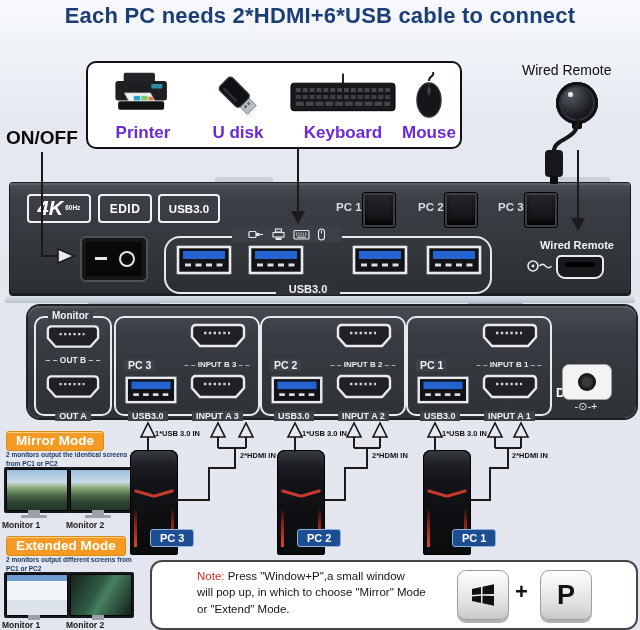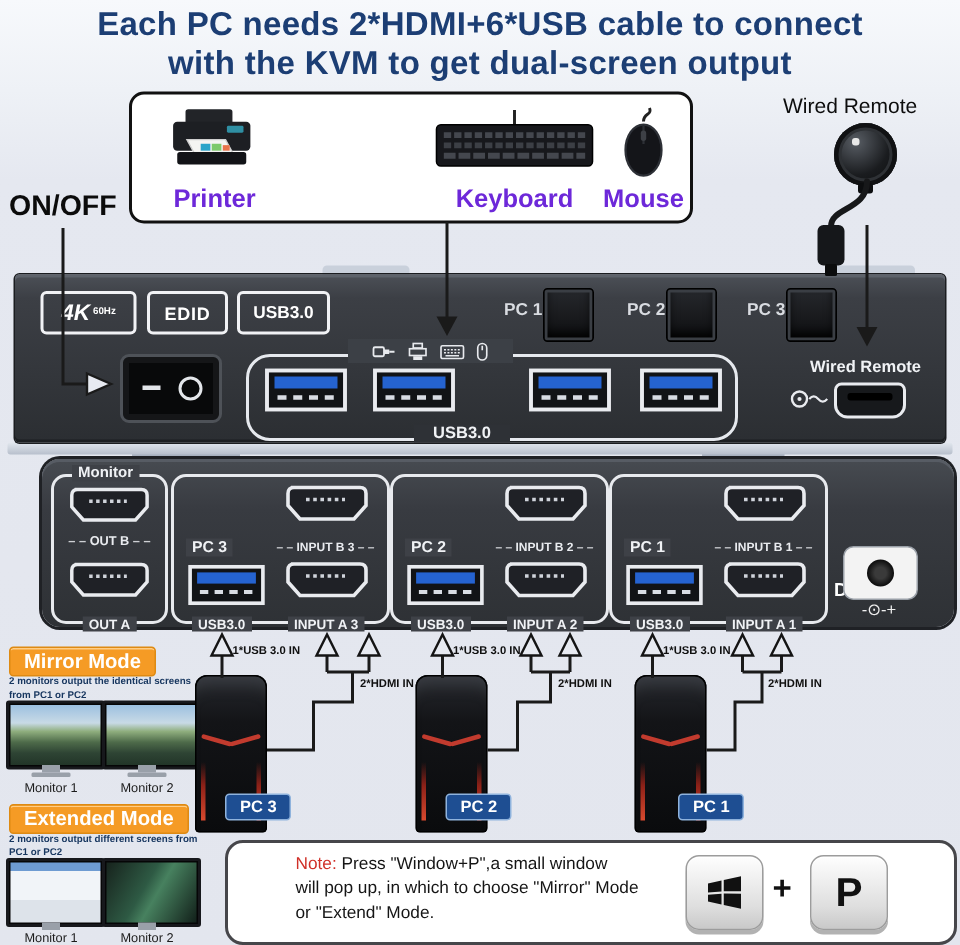--- a/index.html
+++ b/index.html
@@ -39,21 +39,21 @@
   .fstrip{left:5px;top:295px;width:630px;height:8px;border-radius:2px;
     background:linear-gradient(180deg,#e2e7ee,#b7bfcc);}
   .rear{left:28px;top:306px;width:608px;height:112px;border-radius:12px;
     background:linear-gradient(180deg,#474b51 0%,#383b41 30%,#2e3135 100%);
     box-shadow:inset 0 2px 0 #575c64,0 0 0 2px #1f2125;}
 
   
   .badge{display:flex;align-items:center;justify-content:center;border:2.5px solid #f1f2f5;
     border-radius:4px;color:#fff;font-weight:bold;}
   .b4k{left:17px;top:11px;width:60px;height:25px;}
-  .b4k .fourk{font-size:15px;font-style:italic;}
+  .b4k .fourk{font-size:20px;font-style:italic;}
   .b4k .hz{font-size:6.5px;margin-left:2px;line-height:1;}
   .bedid{left:88px;top:11px;width:50px;height:25px;font-size:12px;letter-spacing:.5px;}
   .busb{left:148px;top:11px;width:58px;height:25px;font-size:11.5px;}
 
   .fp-pclabel{color:#d9dce1;font-weight:bold;font-size:11.5px;}
   .fp-pcbtn{width:32px;height:34px;border-radius:3px;border:1px solid #000;
     background:linear-gradient(180deg,#26282c,#0e0f11);
     box-shadow:inset 0 0 0 2px #3a3e44,inset 0 -5px 7px #000;}
 
   .switch{left:70px;top:53px;width:64px;height:42px;background:#08090a;border:2px solid #4e5258;
@@ -93,21 +93,21 @@
     font-weight:bold;font-size:13.5px;padding:1px 9px 2px;box-shadow:inset 0 1px 0 #ffcd85;white-space:nowrap;}
   .mode-desc{font-size:6.5px;font-weight:bold;color:#17365f;line-height:1.45;white-space:nowrap;}
   .mode-desc span{display:block;}
   .mon{width:60px;height:40px;background:#060607;border:2px solid #17181c;border-radius:2px;padding:1px;}
   .mon .scr{width:100%;height:100%;}
   .scr-land{background:linear-gradient(180deg,#9cc0e0 0%,#c8dae6 30%,#8fae7e 44%,#4e6b4a 62%,#2e4434 80%,#223528 100%);}
   .scr-web{background:linear-gradient(180deg,#6e9bd2 0 14%,#f1f4f8 14% 62%,#dde3ea 62% 100%);}
   .scr-game{background:linear-gradient(120deg,#17231d 0%,#2e5a44 42%,#47815f 55%,#12201a 100%);}
   .stand{width:12px;height:5px;background:#99a0a9;}
   .base{width:26px;height:3px;background:#99a0a9;border-radius:1px;}
-  .monlabel{width:64px;text-align:center;font-size:8.5px;font-weight:normal;color:#1b1b1b;}
+  .monlabel{width:64px;font-size:8.5px;font-weight:bold;color:#1b1b1b;}
 
   
   .tower{width:48px;height:105px;border-radius:8px 8px 3px 3px;
     background:linear-gradient(180deg,#26282d 0%,#131417 30%,#0a0b0d 100%);
     box-shadow:inset 0 0 0 1px #000,inset 0 14px 10px -8px #3a3d43;}
   .tower .chev{position:absolute;top:38px;left:5px;right:5px;height:14px;}
   .tower .chev::before,.tower .chev::after{content:"";position:absolute;top:4px;width:55%;height:3px;background:#c23b2e;border-radius:2px;}
   .tower .chev::before{left:-1px;transform:rotate(16deg);}
   .tower .chev::after{right:-1px;transform:rotate(-16deg);}
   .tower .gl{position:absolute;width:3px;top:58px;bottom:8px;background:linear-gradient(180deg,transparent,#8c2118 40%,#d8492e);}
@@ -134,36 +134,47 @@
   .overlay{left:0;top:0;z-index:40;pointer-events:none;}
   .lift{z-index:10;}
 </style>
 </head>
 <body>
 
 <div class="stage">
 
   <div class="abs title">
     <span>Each PC needs 2*HDMI+6*USB cable to connect</span>
-    <span>with the KVM to get dual-screen output</span>
   </div>
 
   <div class="abs pbox lift">
     <div class="pslot" style="left:8px;width:94px;">
       <svg width="72" height="46" viewBox="0 0 72 50">
         <rect x="15" y="2" width="34" height="11" rx="2" fill="#222428"></rect>
         <rect x="6" y="11" width="56" height="21" rx="3" fill="#1d1f23"></rect>
         <rect x="45" y="14" width="12" height="5" rx="1" fill="#2f8fa3"></rect>
         <path d="M16 24 L44 24 L50 35 L22 35 Z" fill="#f4f4f2" stroke="#cfcfcf" stroke-width="1"></path>
         <rect x="26" y="27" width="7" height="5" fill="#2aa4c9"></rect>
         <rect x="34" y="27" width="7" height="5" fill="#7cc96b"></rect>
         <rect x="42" y="28" width="5" height="4" fill="#e8734a"></rect>
         <rect x="9" y="33" width="50" height="9" rx="2" fill="#121317"></rect>
       </svg>
       <div class="plabel">Printer</div>
+    </div>
+    <div class="pslot" style="left:104px;width:92px;">
+      <svg width="52" height="50" viewBox="0 0 56 56">
+        <g transform="rotate(-45 28 28)">
+          <rect x="21" y="38" width="14" height="12" fill="#b9bec6" stroke="#7d828a" stroke-width="1"></rect>
+          <rect x="24" y="41" width="3" height="3" fill="#666"></rect>
+          <rect x="29" y="41" width="3" height="3" fill="#666"></rect>
+          <rect x="18" y="6" width="20" height="32" rx="4" fill="#0f1013" stroke="#33363c" stroke-width="1.5"></rect>
+          <rect x="21" y="10" width="3" height="22" rx="1.5" fill="#2c2f35"></rect>
+        </g>
+      </svg>
+      <div class="plabel">U disk</div>
     </div>
     <div class="pslot" style="left:198px;width:114px;">
       <svg width="108" height="46" viewBox="0 0 110 46">
         <path d="M55 12 V2" stroke="#222" stroke-width="2" fill="none"></path>
         <rect x="2" y="12" width="106" height="28" rx="3" fill="#17181c" stroke="#000" stroke-width="1"></rect>
         <line x1="7" y1="19" x2="103" y2="19" stroke="#44474e" stroke-width="4" stroke-dasharray="5 2"></line>
         <line x1="7" y1="26" x2="103" y2="26" stroke="#3c3f45" stroke-width="4" stroke-dasharray="5 2"></line>
         <line x1="7" y1="33" x2="103" y2="33" stroke="#44474e" stroke-width="4" stroke-dasharray="8 2"></line>
       </svg>
       <div class="plabel">Keyboard</div>

